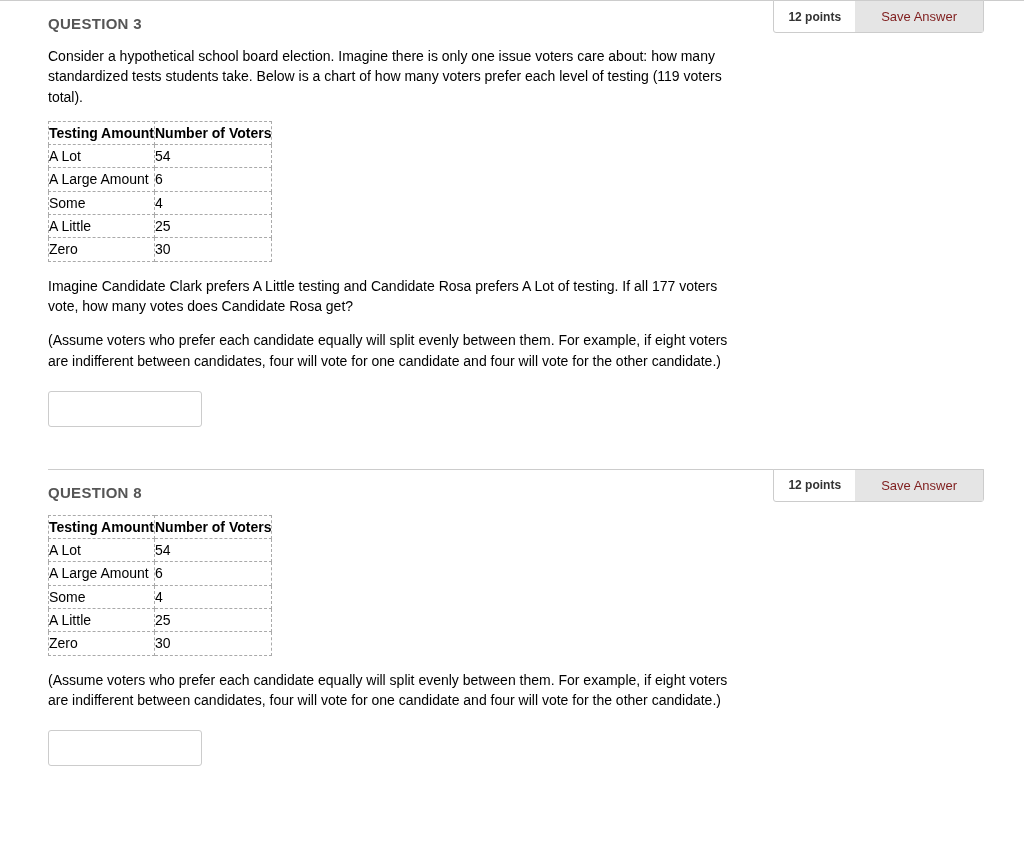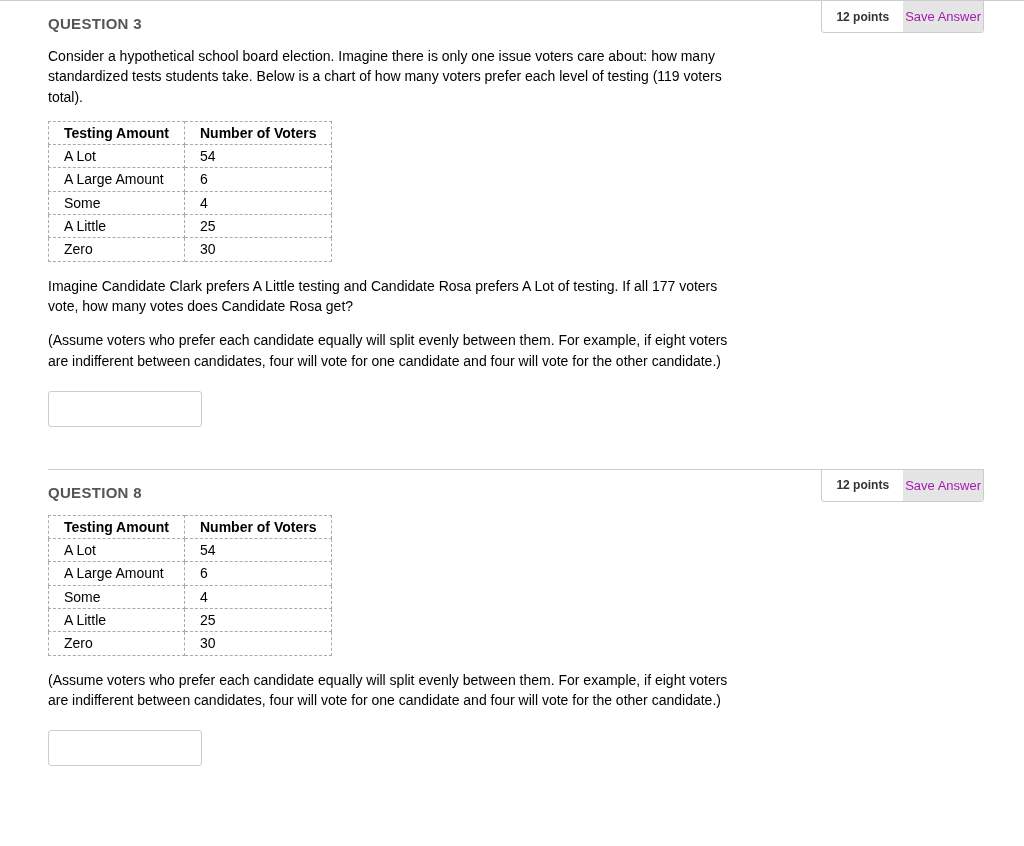--- a/index.html
+++ b/index.html
@@ -36,43 +36,43 @@
   .points {
     font-weight: bold;
     font-size: 12px;
     padding: 4px 14px;
     display: flex;
     align-items: center;
   }
   .save-btn {
     background: #e5e5e5;
     border: none;
-    color: #a21caf;
+    color: #7f1d1d;
     font-size: 13px;
-    padding: 8px 2px;
+    padding: 8px 26px;
     cursor: pointer;
     font-family: inherit;
   }
   .q-body {
     max-width: 700px;
     margin-top: 14px;
     line-height: 1.45;
     font-size: 14px;
     color: #000;
   }
   .q-body p { margin: 0 0 14px 0; }
   table.voter-table {
     border-collapse: collapse;
     margin: 6px 0 14px 0;
     font-size: 14px;
   }
   table.voter-table th,
   table.voter-table td {
     border: 1px dashed #aaa;
-    padding: 1px 15px;
+    padding: 1px 0;
     text-align: left;
     font-weight: normal;
   }
   table.voter-table th {
     font-weight: bold;
   }
   .answer-input {
     width: 140px;
     height: 30px;
     border: 1px solid #ccc;

